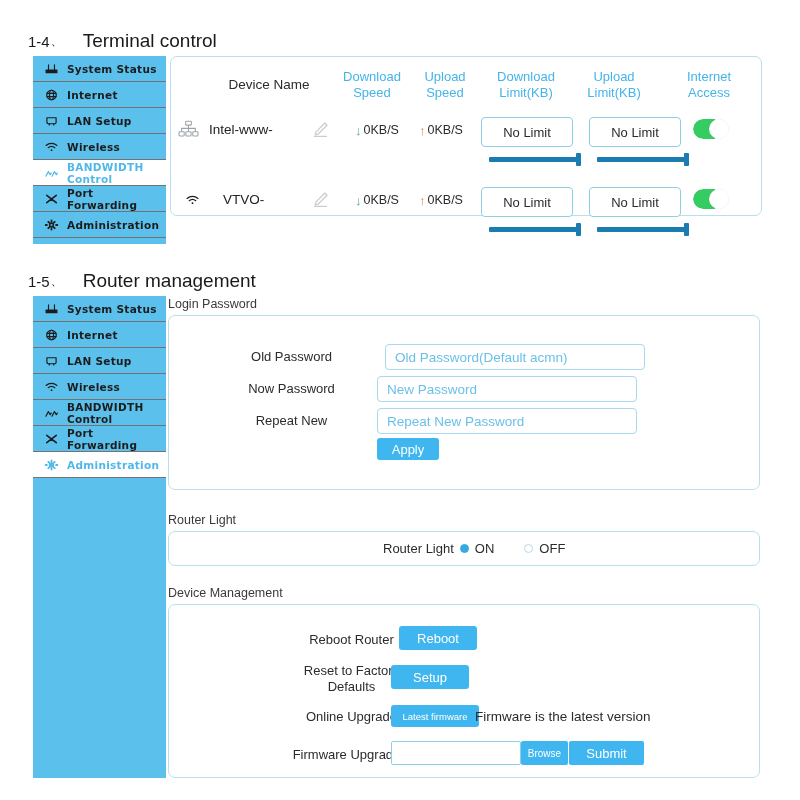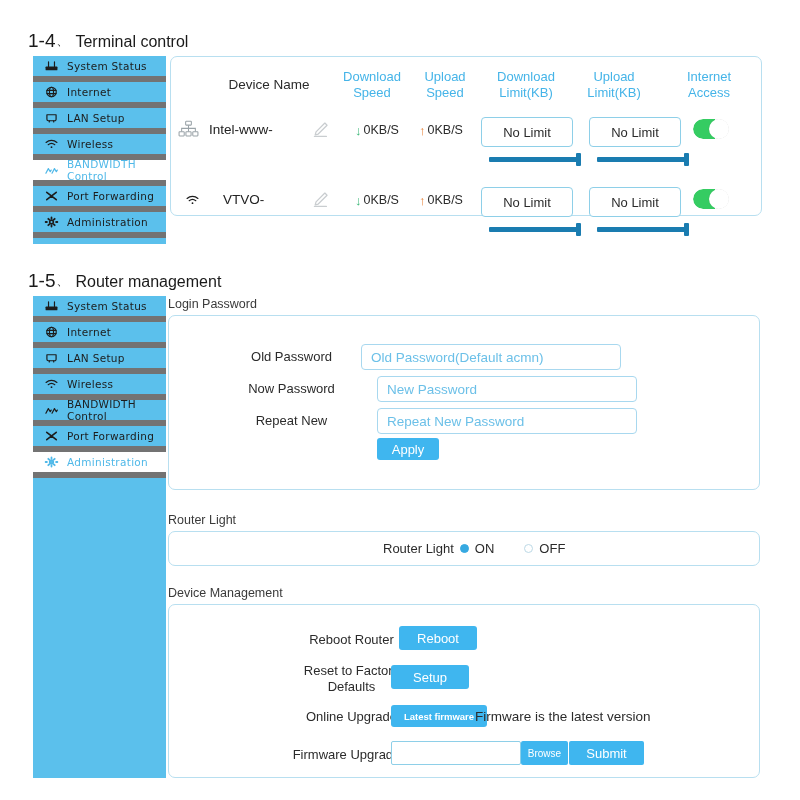--- a/index.html
+++ b/index.html
@@ -13,49 +13,50 @@
   .page { position: relative; width: 800px; height: 800px; }
 
   
   .section-caption {
     position: absolute;
     font-size: 17px;
     color: #1a1a1a;
     white-space: nowrap;
   }
   .section-caption .num {
-    font-size: 19px;
+    font-size: 15px;
     letter-spacing: 0px;
   }
   .section-caption .dun {
     font-size: 12px;
     vertical-align: 2px;
     margin: 0 2px 0 1px;
   }
   .section-caption .cap-text {
-    font-size: 16px;
-    margin-left: 5px;
+    font-size: 19px;
+    margin-left: 18px;
   }
 
   
   .sidebar {
     position: absolute;
     width: 133px;
     background: #5bc0ec;
   }
   .side-item {
     height: 26px;
     display: flex;
     align-items: center;
     padding-left: 10px;
     font-size: 10.5px;
     color: #1c1c1c;
     letter-spacing: 0.3px;
-    border-bottom: 6px solid #737373;
+    border-bottom: 1px solid #737373;
     font-family: "DejaVu Sans", sans-serif;
+    font-weight: bold;
   }
   .side-item.active {
     background: #ffffff;
     color: #4fb8e8;
   }
   .side-icon {
     width: 17px;
     height: 14px;
     margin-right: 7px;
     flex: 0 0 17px;
@@ -500,21 +501,21 @@
         </span>
         <span>Administration</span>
       </div>
     </div>
   <div class="sidebar side-filler" style="left:33px; top:484px; height:294px;"></div>
 
   <div class="panel-label" style="left:168px; top:297px;">Login  Password</div>
   <div class="panel" style="left:168px; top:315px; width:592px; height:175px;">
     <div id="pw-fields">
         <div class="form-label" style="left: 40px; top: 33px; width: 165px;">Old Password</div>
-        <div class="text-input" style="left: 192px; top: 28px; width: 260px;">Old Password(Default  acmn)</div>
+        <div class="text-input" style="left: 216px; top: 28px; width: 260px;">Old Password(Default  acmn)</div>
         <div class="form-label" style="left: 40px; top: 65px; width: 165px;">Now Password</div>
         <div class="text-input" style="left: 208px; top: 60px; width: 260px;">New Password</div>
         <div class="form-label" style="left: 40px; top: 97px; width: 165px;">Repeat New</div>
         <div class="text-input" style="left: 208px; top: 92px; width: 260px;">Repeat New Password</div>
       </div>
     <button class="blue-btn" style="left:208px; top:122px; width:62px; height:22px;">Apply</button>
   </div>
 
   <div class="panel-label" style="left:168px; top:513px;">Router Light</div>
   <div class="panel" style="left:168px; top:531px; width:592px; height:35px;">
@@ -534,21 +535,21 @@
     <div class="form-label" style="left:90px; top:27px; width:185px;">Reboot Router</div>
     <button class="blue-btn" style="left:230px; top:21px; width:78px; height:24px;">Reboot</button>
 
     <div class="form-label" style="left:90px; top:58px; width:185px;">
       <div>Reset to Factory</div>
       <div>Defaults</div>
     </div>
     <button class="blue-btn" style="left:222px; top:60px; width:78px; height:24px;">Setup</button>
 
     <div class="form-label" style="left:90px; top:104px; width:185px;">Online Upgrade</div>
-    <button class="blue-btn" style="left:222px; top:100px; width:96px; height:22px; font-size:9.5px;font-weight:bold;">Latest firmware</button>
+    <button class="blue-btn" style="left:222px; top:100px; width:88px; height:22px; font-size:9.5px;">Latest firmware</button>
     <div class="status-text" style="left:306px; top:104px;">Firmware is the latest version</div>
 
     <div class="form-label" style="left:80px; top:142px; width:195px;">Firmware  Upgrade</div>
     <div class="plain-input" style="left:222px; top:136px; width:130px;"></div>
     <button class="blue-btn" style="left:352px; top:136px; width:47px; height:24px; border-radius:2px; font-size:10px;">Browse</button>
     <button class="blue-btn" style="left:400px; top:136px; width:75px; height:24px; border-radius:2px;">Submit</button>
   </div>
 
 </div>
 

